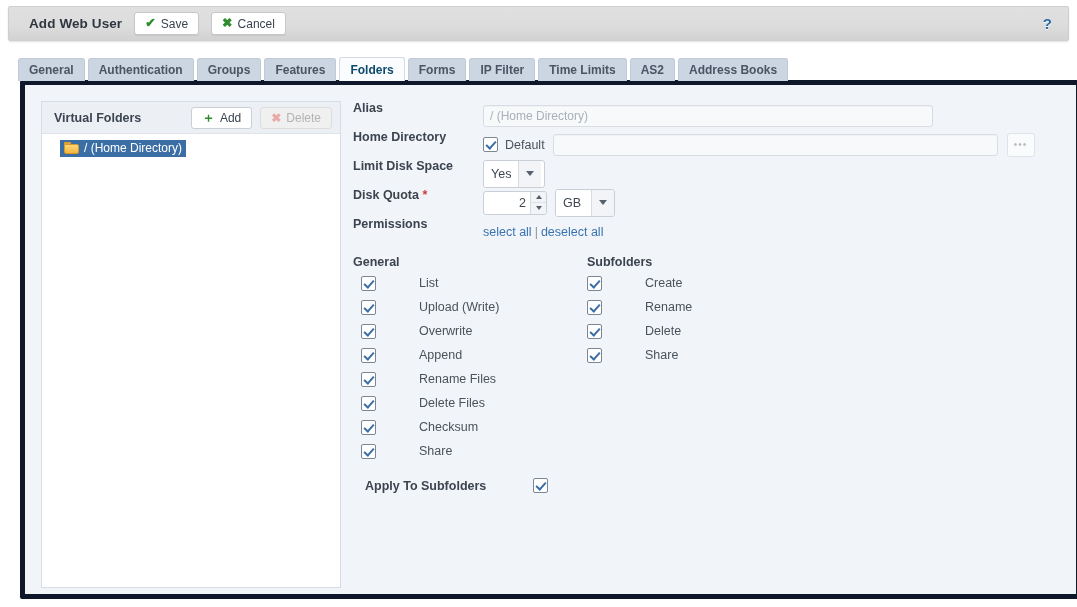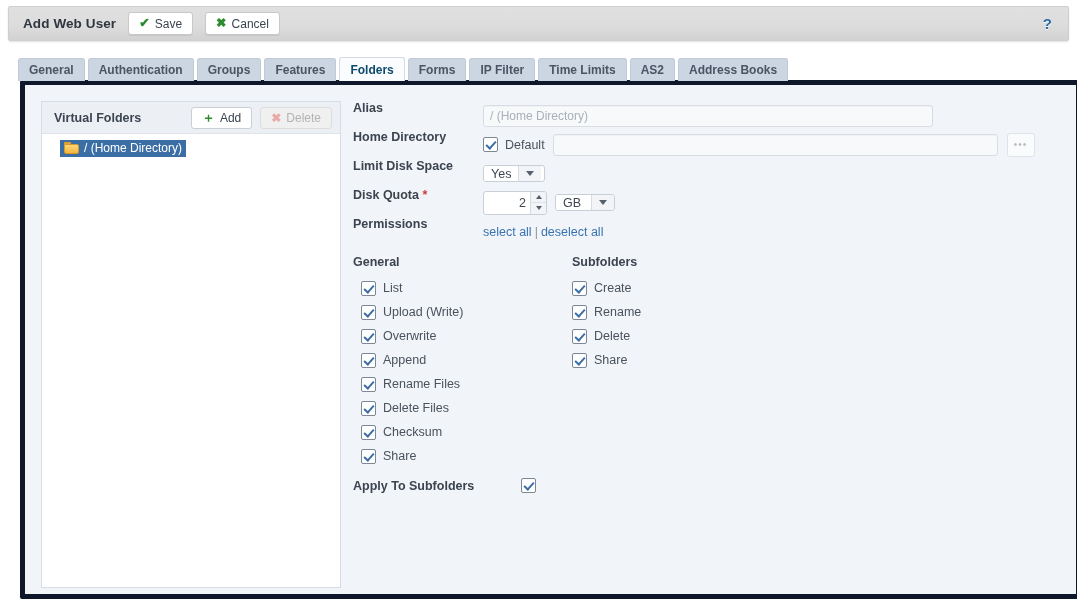--- a/index.html
+++ b/index.html
@@ -31,20 +31,21 @@
     display: flex;
     align-items: center;
     padding: 0 10px 0 14px;
   }
   .app-title {
     font-size: 13.5px;
     font-weight: bold;
     color: #2f3640;
     letter-spacing: 0.1px;
     white-space: nowrap;
+    margin-left: 6px;
   }
   .tb-btn {
     height: 23px;
     min-width: 50px;
     margin-left: 12px;
     padding: 0 10px;
     background: #ffffff;
     border: 1px solid #c8c8c8;
     border-radius: 3px;
     display: inline-flex;
@@ -291,21 +292,21 @@
   }
   .cbx-label {
     font-size: 12.5px;
     color: #4a525c;
     margin-left: 7px;
     white-space: nowrap;
   }
 
   
   .combo {
-    height: 17px;
+    height: 28px;
     background: #ffffff;
     border: 1px solid #c9cfd6;
     border-radius: 3px;
     display: inline-flex;
     align-items: stretch;
     box-sizing: border-box;
     cursor: pointer;
     overflow: hidden;
   }
   .combo .val {
@@ -389,38 +390,39 @@
   .sep { color: #8b95a1; margin: 0 3px; }
 
   
   .perm-wrap {
     display: flex;
     margin-top: 9px;
   }
   .perm-col-general { width: 198px; flex: none; }
   .perm-col-sub { width: 200px; flex: none; }
   .perm-col-sub .perm-head,
-  .perm-col-sub .perm-item { margin-left: 21px; }
+  .perm-col-sub .perm-item { margin-left: 36px; }
   .perm-head {
     font-size: 12.5px;
     font-weight: bold;
     color: #3c4450;
     margin-bottom: 7px;
     white-space: nowrap;
   }
   .perm-item {
     display: flex;
-    align-items: center;
     height: 24px;
     margin-left: 8px;
+    gap: 36px;
   }
   .apply-row {
     display: flex;
     align-items: center;
     margin-top: 10px;
+    margin-left: 12px;
   }
   .apply-label {
     font-size: 12.5px;
     font-weight: bold;
     color: #3c4450;
     width: 168px;
     flex: none;
     white-space: nowrap;
   }
 </style>

